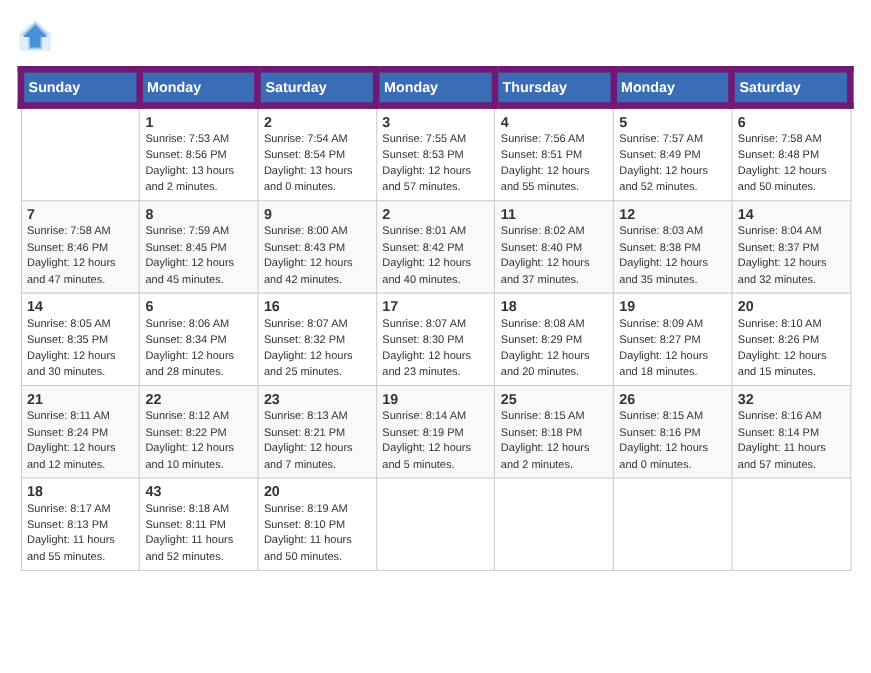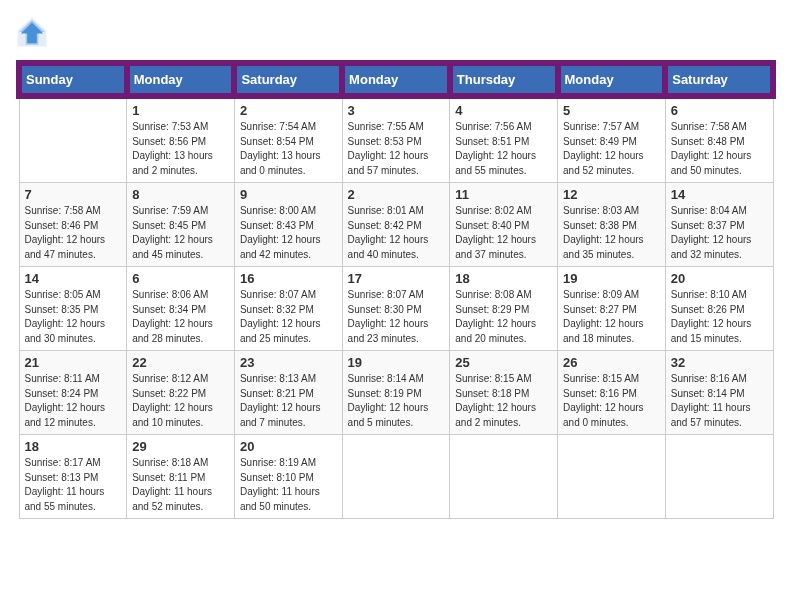--- a/index.html
+++ b/index.html
@@ -244,21 +244,21 @@
           <span class="day-num">32</span>
           <div class="day-info">Sunrise: 8:16 AM<br>Sunset: 8:14 PM<br>Daylight: 11 hours and 57 minutes.</div>
         </td>
       </tr>
       <tr>
         <td>
           <span class="day-num">18</span>
           <div class="day-info">Sunrise: 8:17 AM<br>Sunset: 8:13 PM<br>Daylight: 11 hours and 55 minutes.</div>
         </td>
         <td>
-          <span class="day-num">29</span>
+          <span class="day-num">43</span>
           <div class="day-info">Sunrise: 8:18 AM<br>Sunset: 8:11 PM<br>Daylight: 11 hours and 52 minutes.</div>
         </td>
         <td>
           <span class="day-num">20</span>
           <div class="day-info">Sunrise: 8:19 AM<br>Sunset: 8:10 PM<br>Daylight: 11 hours and 50 minutes.</div>
         </td>
         <td class="empty-cell"></td>
         <td class="empty-cell"></td>
         <td class="empty-cell"></td>
         <td class="empty-cell"></td>

